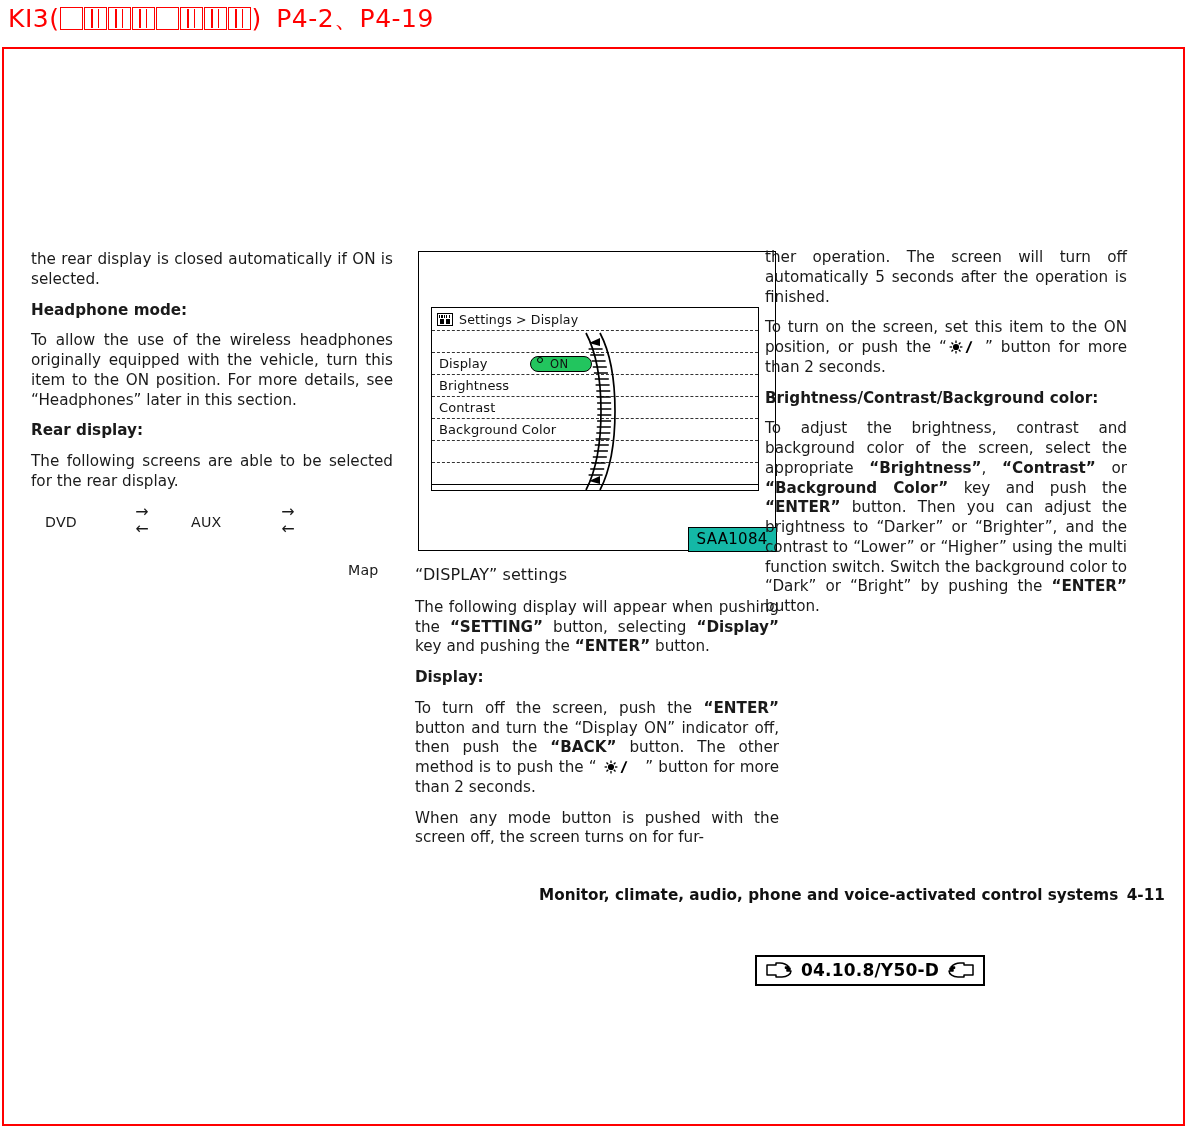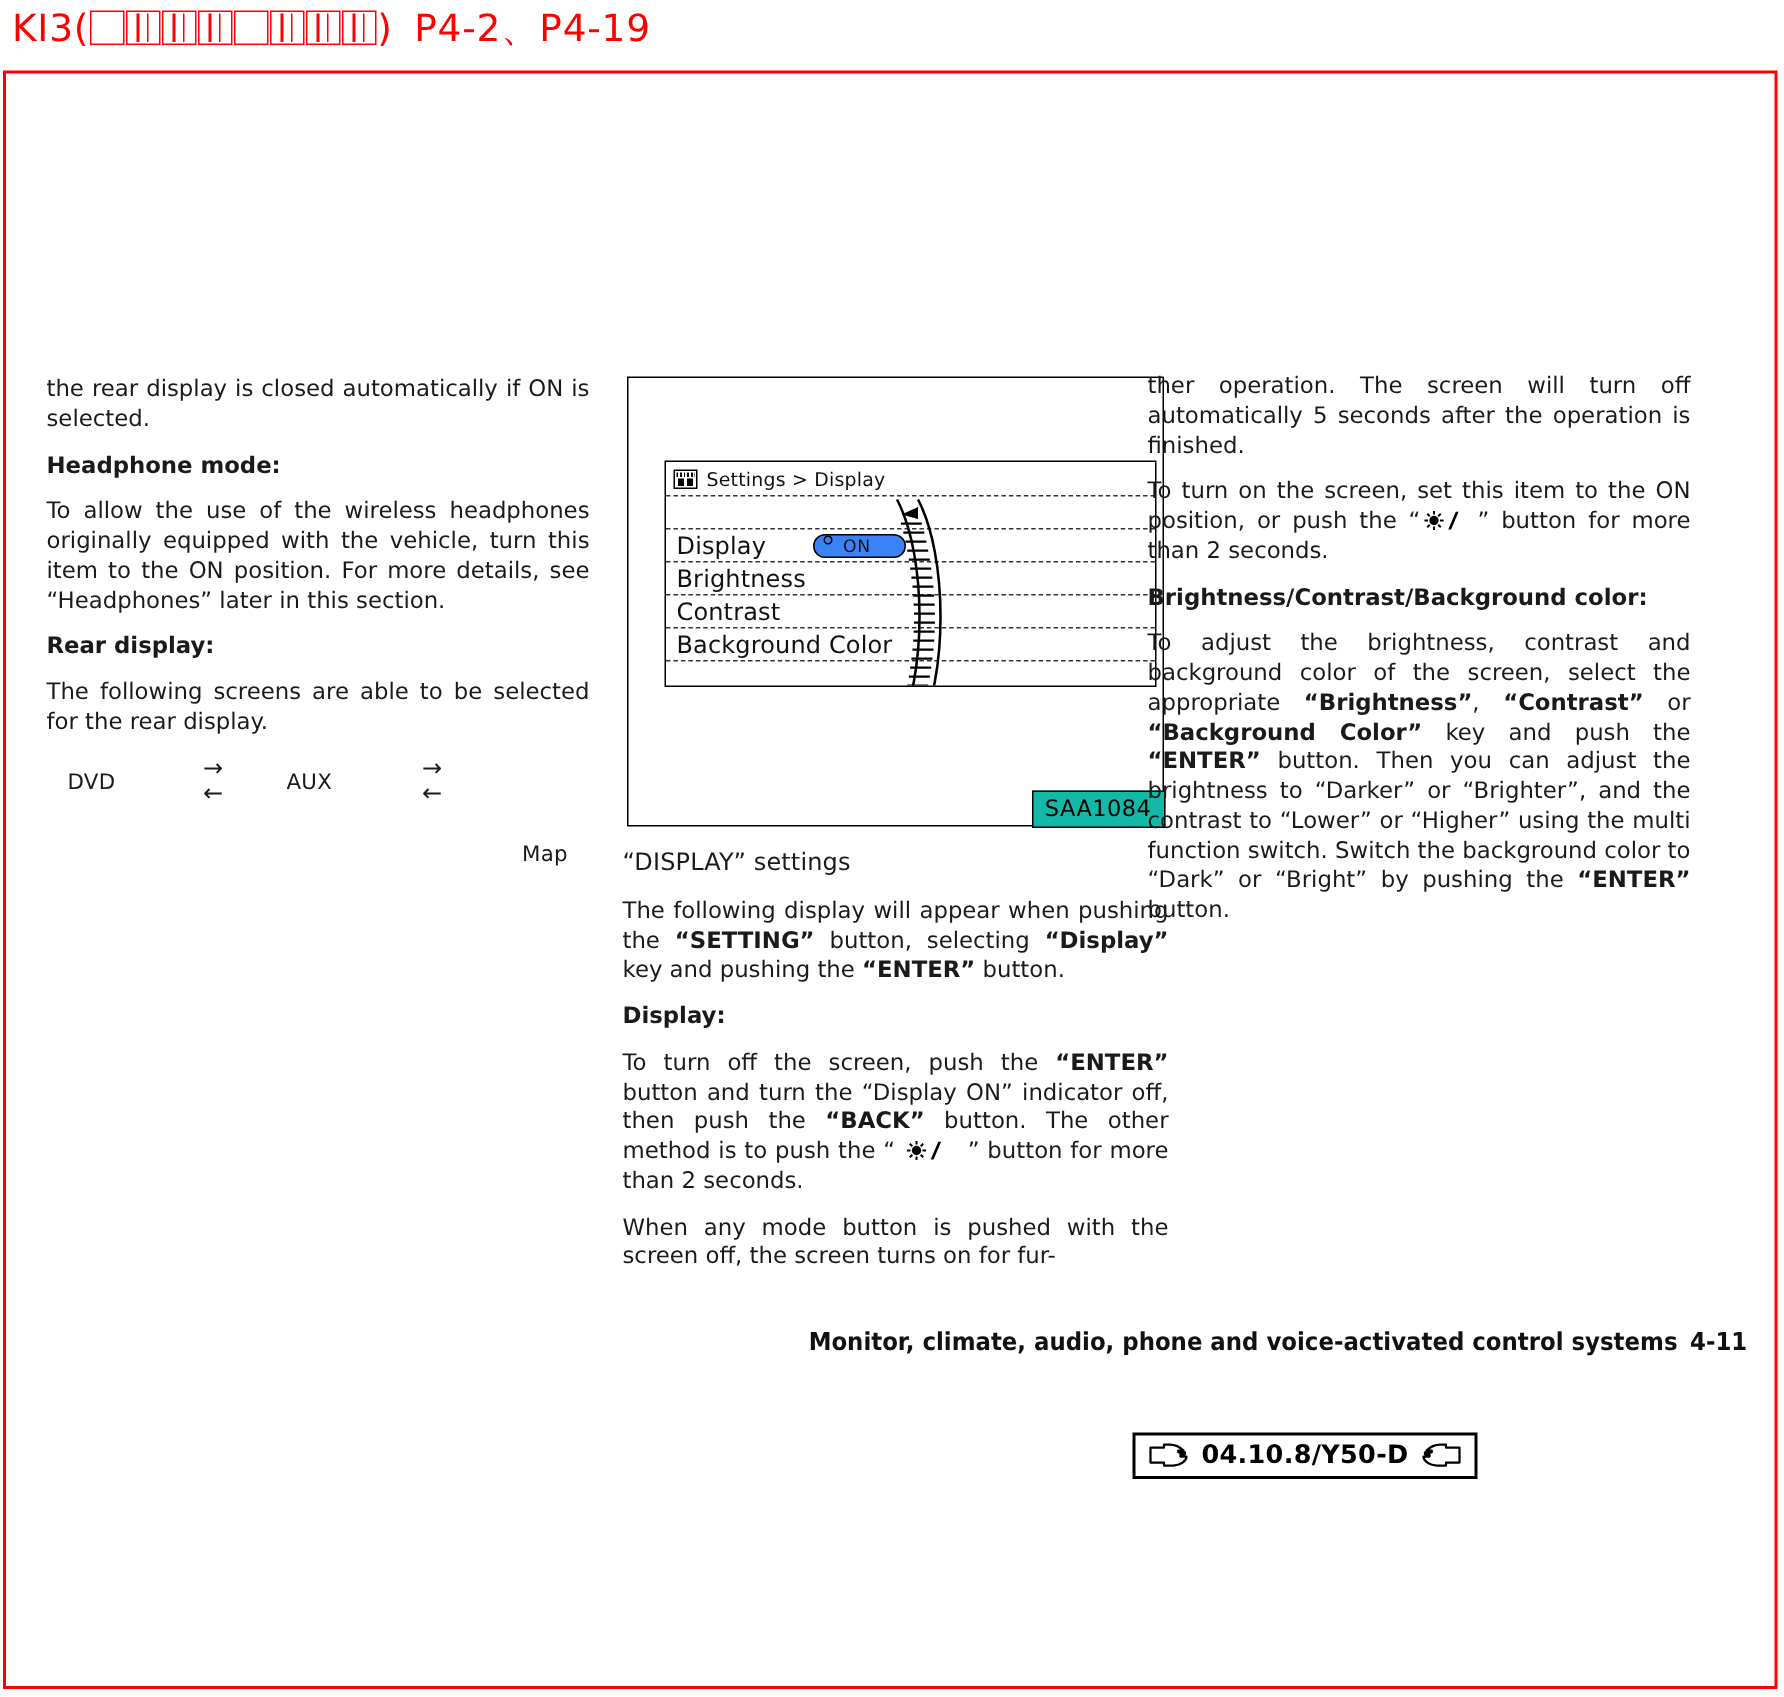--- a/index.html
+++ b/index.html
@@ -127,24 +127,24 @@
     left: 418px;
     top: 251px;
     width: 358px;
     height: 300px;
     border: 1.6px solid #000;
     box-sizing: border-box;
     background: #fff;
   }
   .nav-screen {
     position: absolute;
-    left: 24px;
+    left: 12px;
     top: 55px;
     width: 328px;
-    height: 151px;
+    height: 184px;
     border: 1.5px solid #000;
     box-sizing: border-box;
     background: #fff;
     overflow: hidden;
   }
   .nav-titlebar {
     height: 23px;
     border-bottom: 1.4px dashed #333;
     display: flex;
     align-items: center;
@@ -184,39 +184,39 @@
     height: 22px;
     border-bottom: 1.3px dashed #333;
     display: flex;
     align-items: center;
     padding-left: 7px;
     box-sizing: border-box;
     position: relative;
   }
   .nav-row.solid { border-bottom: 1.3px solid #000; }
   .nav-row .label {
-    font-size: 16px;
+    font-size: 13px;
     color: #111;
     letter-spacing: 0.1px;
   }
   .nav-row.blank .label { visibility: hidden; }
   .on-pill {
     position: absolute;
     left: 98px;
     top: 3px;
     width: 62px;
     height: 16px;
     border: 1.4px solid #000;
     border-radius: 9px;
     box-sizing: border-box;
     display: flex;
     align-items: flex-start;
     padding-left: 6px;
     gap: 7px;
-    background: #3b82f6;
+    background: #22c55e;
   }
   .on-pill .dot {
     width: 6px; height: 6px;
     border: 1.3px solid #000;
     border-radius: 50%;
     box-sizing: border-box;
     flex: none;
   }
   .on-pill .on-txt {
     font-size: 11.5px;

